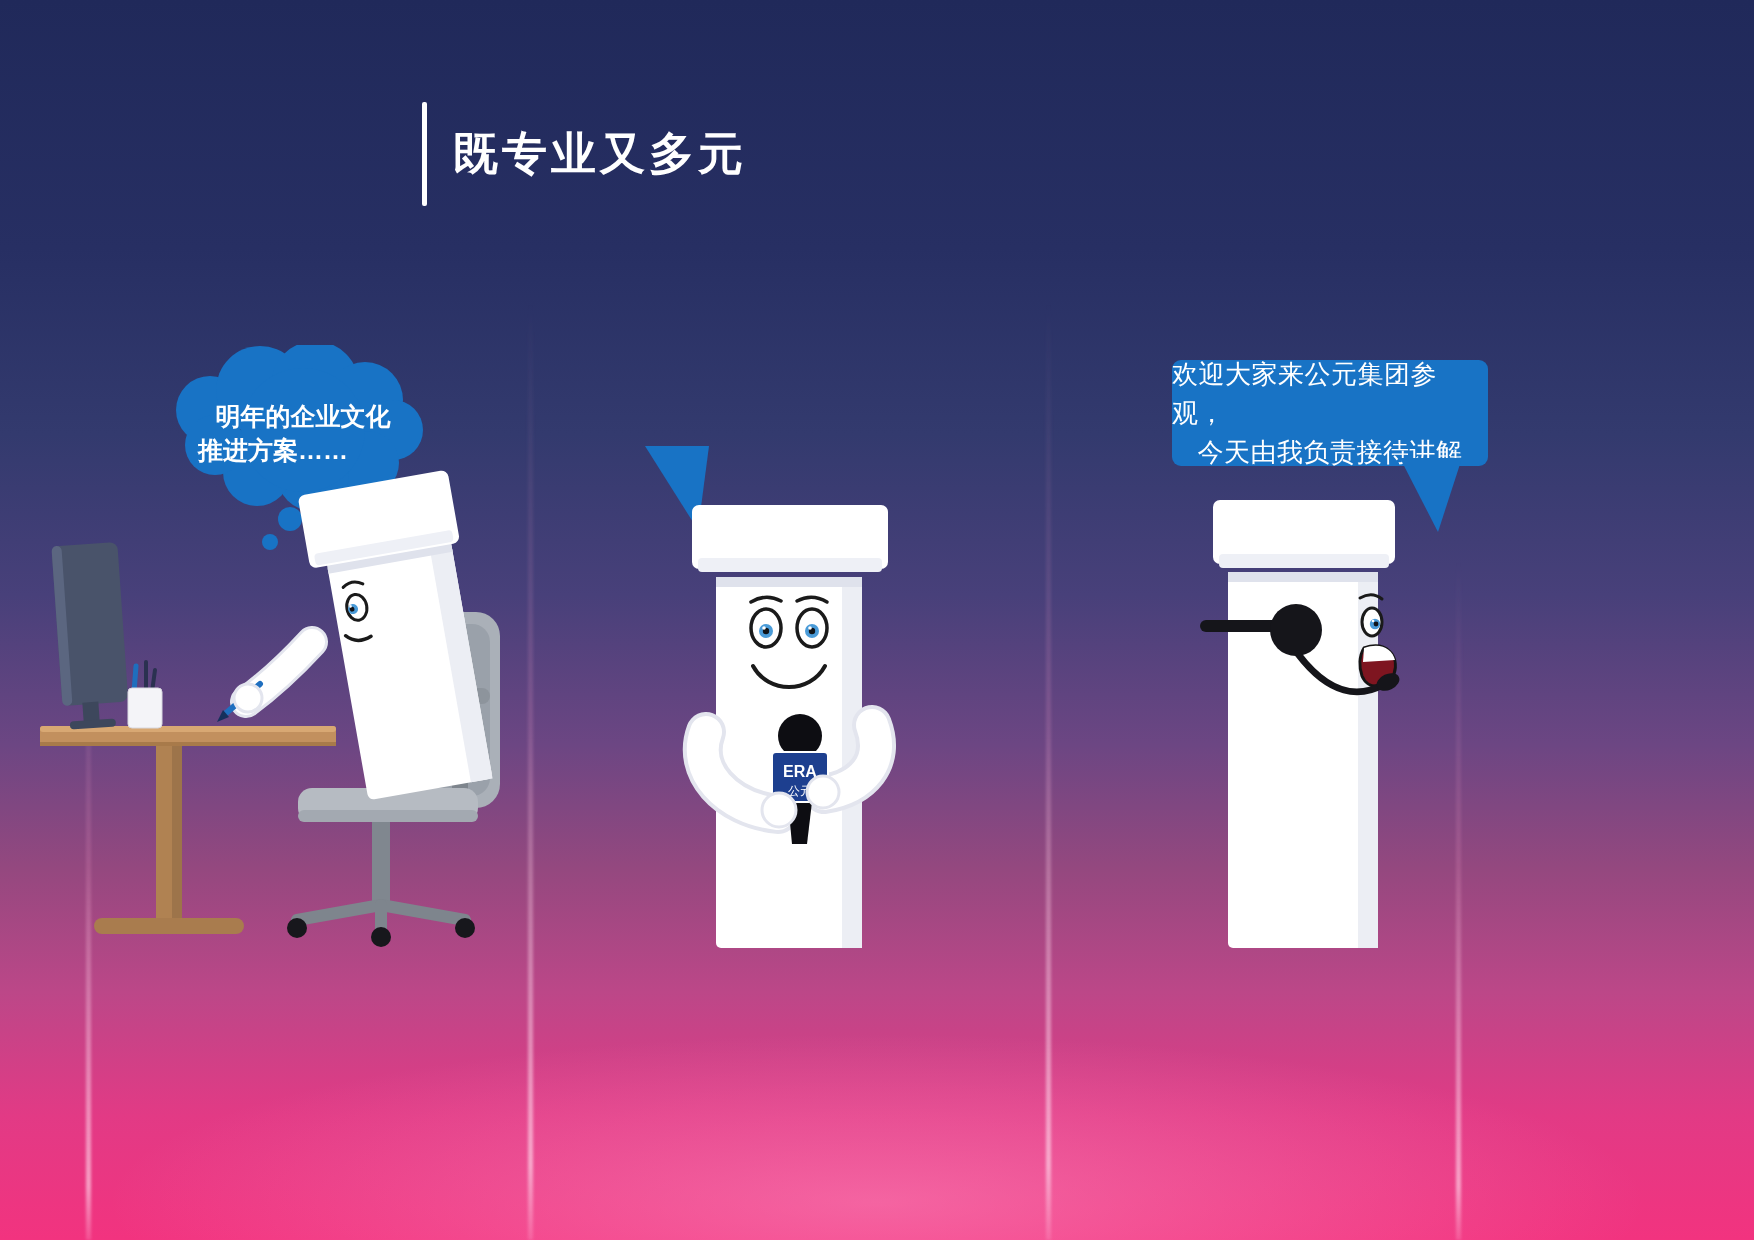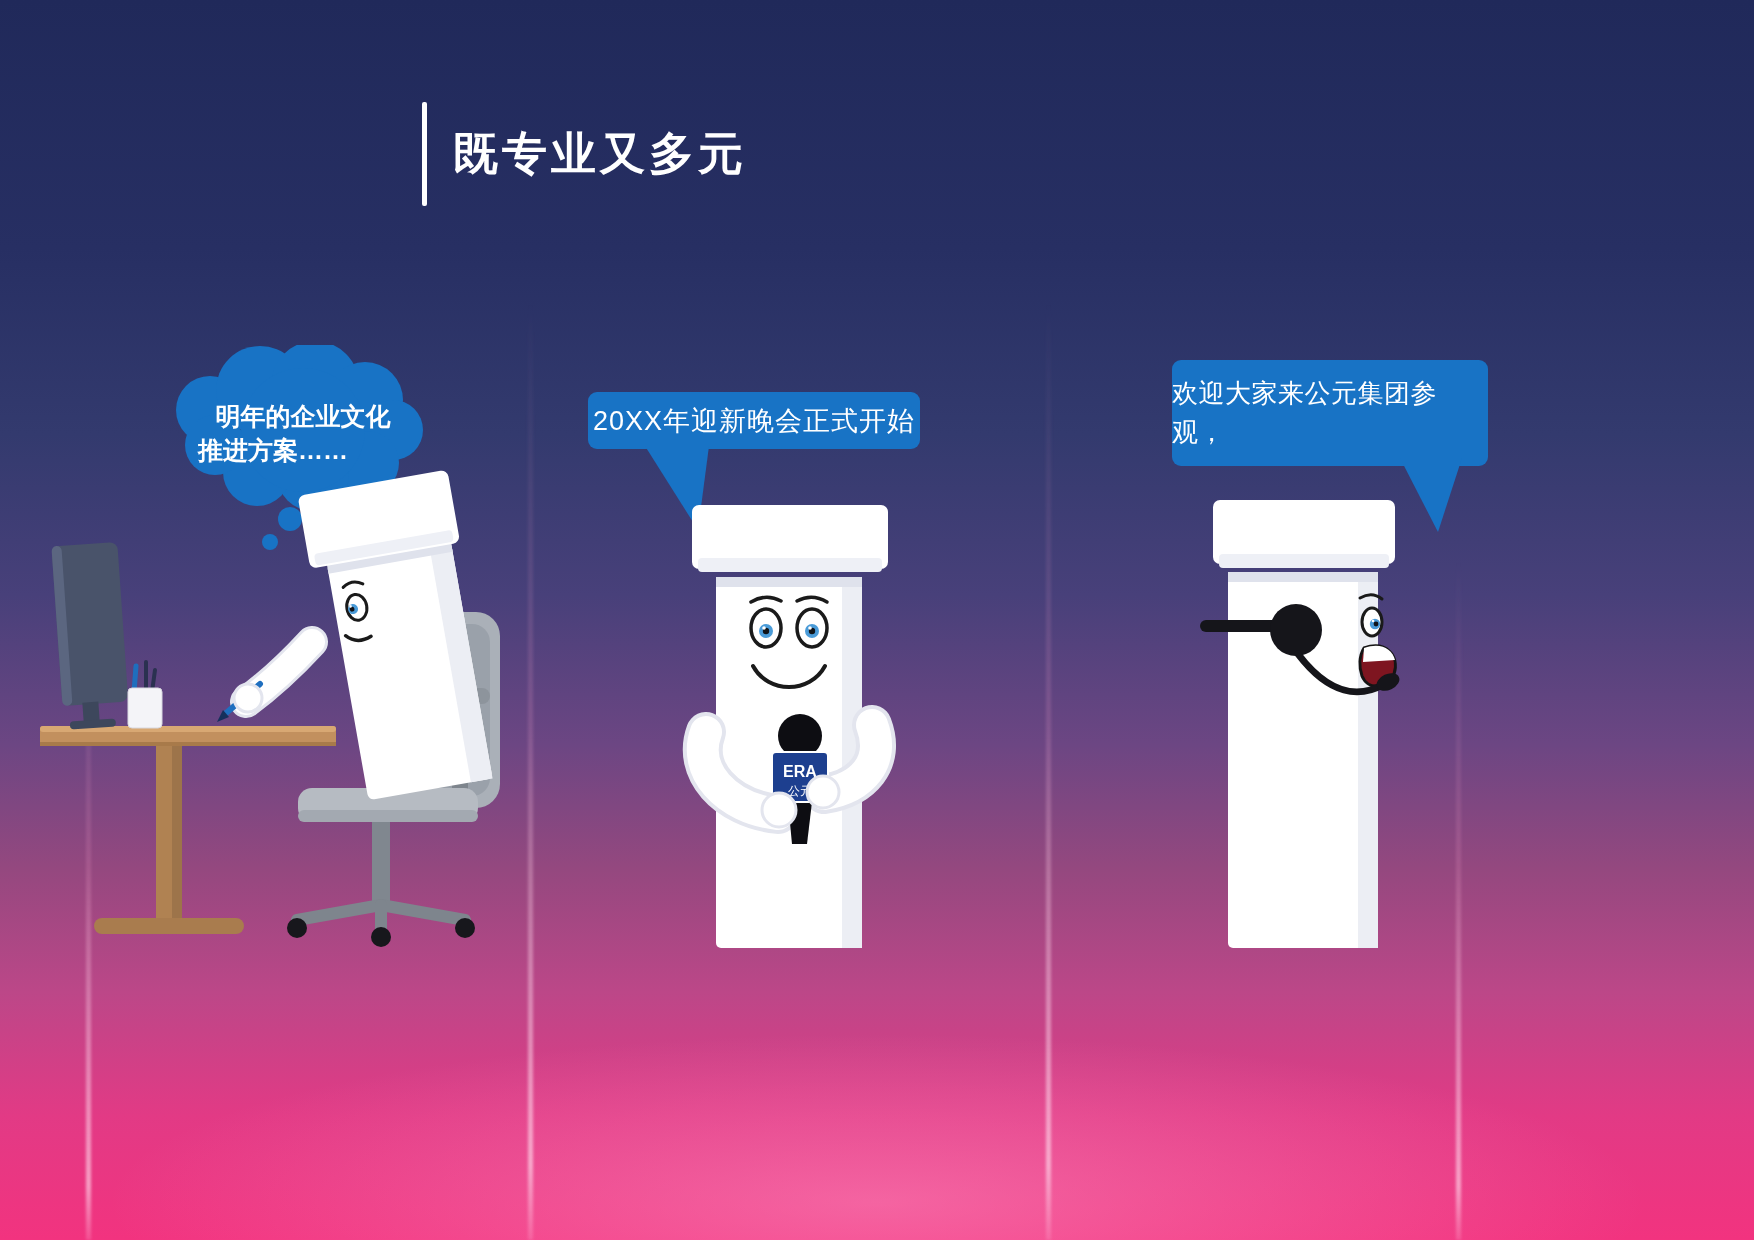--- a/index.html
+++ b/index.html
@@ -147,23 +147,20 @@
 
     <g>
       <path d="M 292,182 C 268,208 248,226 226,242" stroke="#e3e5ee" stroke-width="32" fill="none" stroke-linecap="round"></path>
       <path d="M 292,182 C 268,208 248,226 226,242" stroke="#ffffff" stroke-width="26" fill="none" stroke-linecap="round"></path>
       <line x1="240" y1="224" x2="205" y2="254" stroke="#1f6fbf" stroke-width="6" stroke-linecap="round"></line>
       <polygon points="203,250 197,262 209,257" fill="#15305c"></polygon>
       <circle cx="228" cy="238" r="14" fill="#ffffff" stroke="#e3e5ee" stroke-width="3"></circle>
     </g>
   </svg>
 
-  <div class="speech-bubble bubble-mid">
-    <span>20XX年迎新晚会正式开始</span>
-  </div>
   <svg class="tail-svg" style="left:643px;top:446px;" width="70" height="88" viewBox="0 0 70 88">
     <polygon points="2,0 66,0 55,84" fill="#1873c5"></polygon>
   </svg>
 
   <svg class="scene-svg" style="left:640px;top:470px;" width="340" height="490" viewBox="0 0 340 490">
     <rect x="76" y="107" width="146" height="371" rx="5" fill="#ffffff"></rect>
     <rect x="202" y="107" width="20" height="371" fill="#eceef4"></rect>
     <rect x="76" y="107" width="146" height="10" fill="#dfe2ec"></rect>
     <rect x="52" y="35" width="196" height="64" rx="7" fill="#ffffff"></rect>
     <rect x="58" y="88" width="184" height="14" rx="4" fill="#eef0f6"></rect>
@@ -195,20 +192,21 @@
       <rect x="132" y="282" width="56" height="50" rx="4" fill="#1d3f8f" stroke="#ffffff" stroke-width="2"></rect>
       <text x="160" y="307" text-anchor="middle" fill="#fff" font-size="16" font-weight="bold" font-family="Liberation Sans, sans-serif">ERA</text>
       <text x="160" y="325" text-anchor="middle" fill="#fff" font-size="12" font-family="Liberation Sans, sans-serif">公元</text>
     </g>
     <circle cx="139" cy="340" r="17" fill="#ffffff" stroke="#e3e5ee" stroke-width="3"></circle>
     <circle cx="183" cy="322" r="16" fill="#ffffff" stroke="#e3e5ee" stroke-width="3"></circle>
   </svg>
 
   <div class="speech-bubble bubble-right">
     <span>欢迎大家来公元集团参观，</span>
+    <span>今天由我负责接待讲解</span>
   </div>
   <svg class="tail-svg" style="left:1395px;top:458px;" width="72" height="78" viewBox="0 0 72 78">
     <polygon points="5,0 67,0 43,74" fill="#1873c5"></polygon>
   </svg>
 
   <svg class="scene-svg" style="left:1180px;top:470px;" width="330" height="490" viewBox="0 0 330 490">
     <rect x="48" y="102" width="150" height="376" rx="5" fill="#ffffff"></rect>
     <rect x="178" y="102" width="20" height="376" fill="#eceef4"></rect>
     <rect x="48" y="102" width="150" height="10" fill="#dfe2ec"></rect>
     <rect x="33" y="30" width="182" height="64" rx="7" fill="#ffffff"></rect>

